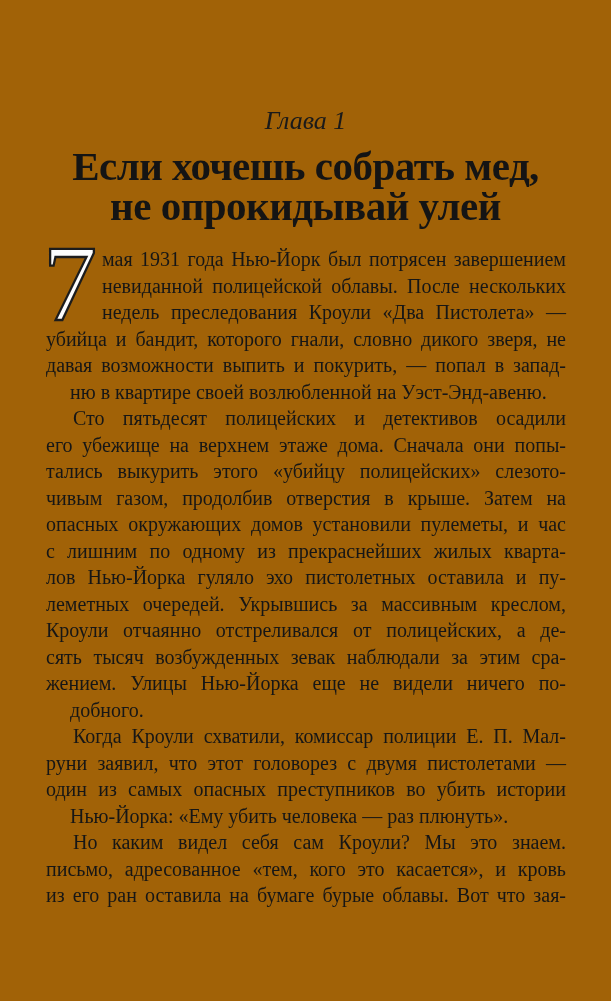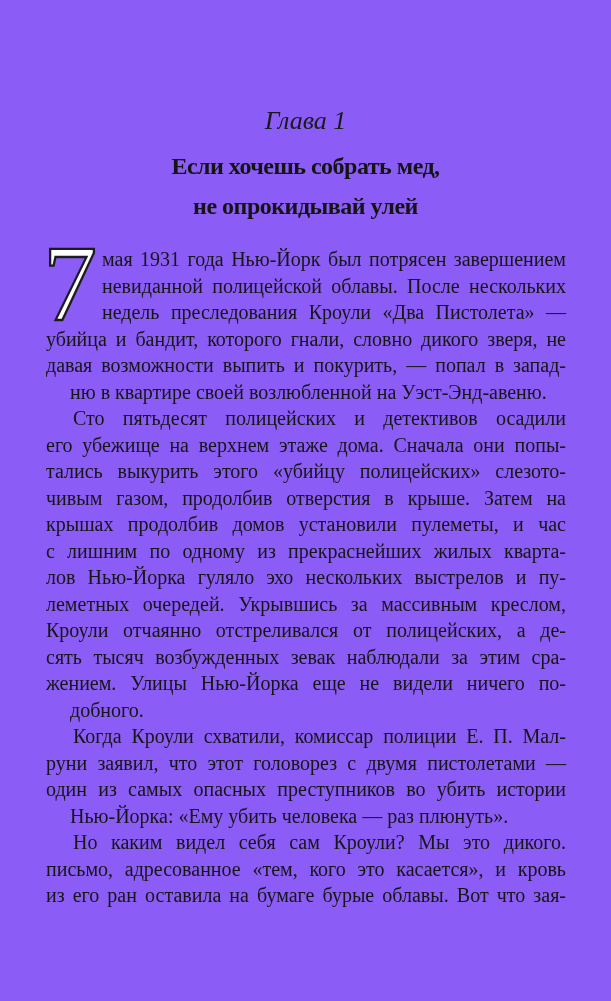--- a/index.html
+++ b/index.html
@@ -4,21 +4,21 @@
 <style>
   html, body {
     margin: 0;
     padding: 0;
     background: #ffffff;
   }
   .page {
     position: relative;
     width: 611px;
     height: 1001px;
-    background: #8b5cf6;
+    background: #a16207;
     overflow: hidden;
     font-family: "Liberation Serif", serif;
     color: #1a1a1a;
   }
   .chapter-label {
     position: absolute;
     top: 106px;
     left: 0;
     width: 611px;
     text-align: center;
@@ -27,21 +27,21 @@
     line-height: 30px;
     color: #1a1a1a;
   }
   .chapter-title {
     position: absolute;
     top: 146px;
     left: 0;
     width: 611px;
     text-align: center;
     font-weight: bold;
-    font-size: 24px;
+    font-size: 41px;
     line-height: 40px;
     letter-spacing: -0.5px;
     color: #141414;
   }
   .body-text {
     position: absolute;
     top: 246px;
     left: 46px;
     width: 520px;
     font-size: 20px;
@@ -91,31 +91,31 @@
         <div class="line dc">мая 1931 года Нью-Йорк был потрясен завершением</div>
         <div class="line dc">невиданной полицейской облавы. После нескольких</div>
         <div class="line dc">недель преследования Кроули «Два Пистолета» —</div>
         <div class="line">убийца и бандит, которого гнали, словно дикого зверя, не</div>
         <div class="line">давая возможности выпить и покурить, — попал в запад-</div>
         <div class="line last">ню в квартире своей возлюбленной на Уэст-Энд-авеню.</div>
         <div class="line indent">Сто пятьдесят полицейских и детективов осадили</div>
         <div class="line">его убежище на верхнем этаже дома. Сначала они попы-</div>
         <div class="line">тались выкурить этого «убийцу полицейских» слезото-</div>
         <div class="line">чивым газом, продолбив отверстия в крыше. Затем на</div>
-        <div class="line">крышах продолбив домов установили пулеметы, и час</div>
+        <div class="line">опасных окружающих домов установили пулеметы, и час</div>
         <div class="line">с лишним по одному из прекраснейших жилых кварта-</div>
-        <div class="line">лов Нью-Йорка гуляло эхо нескольких выстрелов и пу-</div>
+        <div class="line">лов Нью-Йорка гуляло эхо пистолетных оставила и пу-</div>
         <div class="line">леметных очередей. Укрывшись за массивным креслом,</div>
         <div class="line">Кроули отчаянно отстреливался от полицейских, а де-</div>
         <div class="line">сять тысяч возбужденных зевак наблюдали за этим сра-</div>
         <div class="line">жением. Улицы Нью-Йорка еще не видели ничего по-</div>
         <div class="line last">добного.</div>
         <div class="line indent">Когда Кроули схватили, комиссар полиции Е. П. Мал-</div>
         <div class="line">руни заявил, что этот головорез с двумя пистолетами —</div>
         <div class="line">один из самых опасных преступников во убить истории</div>
         <div class="line last">Нью-Йорка: «Ему убить человека — раз плюнуть».</div>
-        <div class="line indent">Но каким видел себя сам Кроули? Мы это дикого.</div>
+        <div class="line indent">Но каким видел себя сам Кроули? Мы это знаем.</div>
         <div class="line">письмо, адресованное «тем, кого это касается», и кровь</div>
         <div class="line">из его ран оставила на бумаге бурые облавы. Вот что зая-</div>
       </div>
   </div>
 
 </div>
 
 </body></html>

